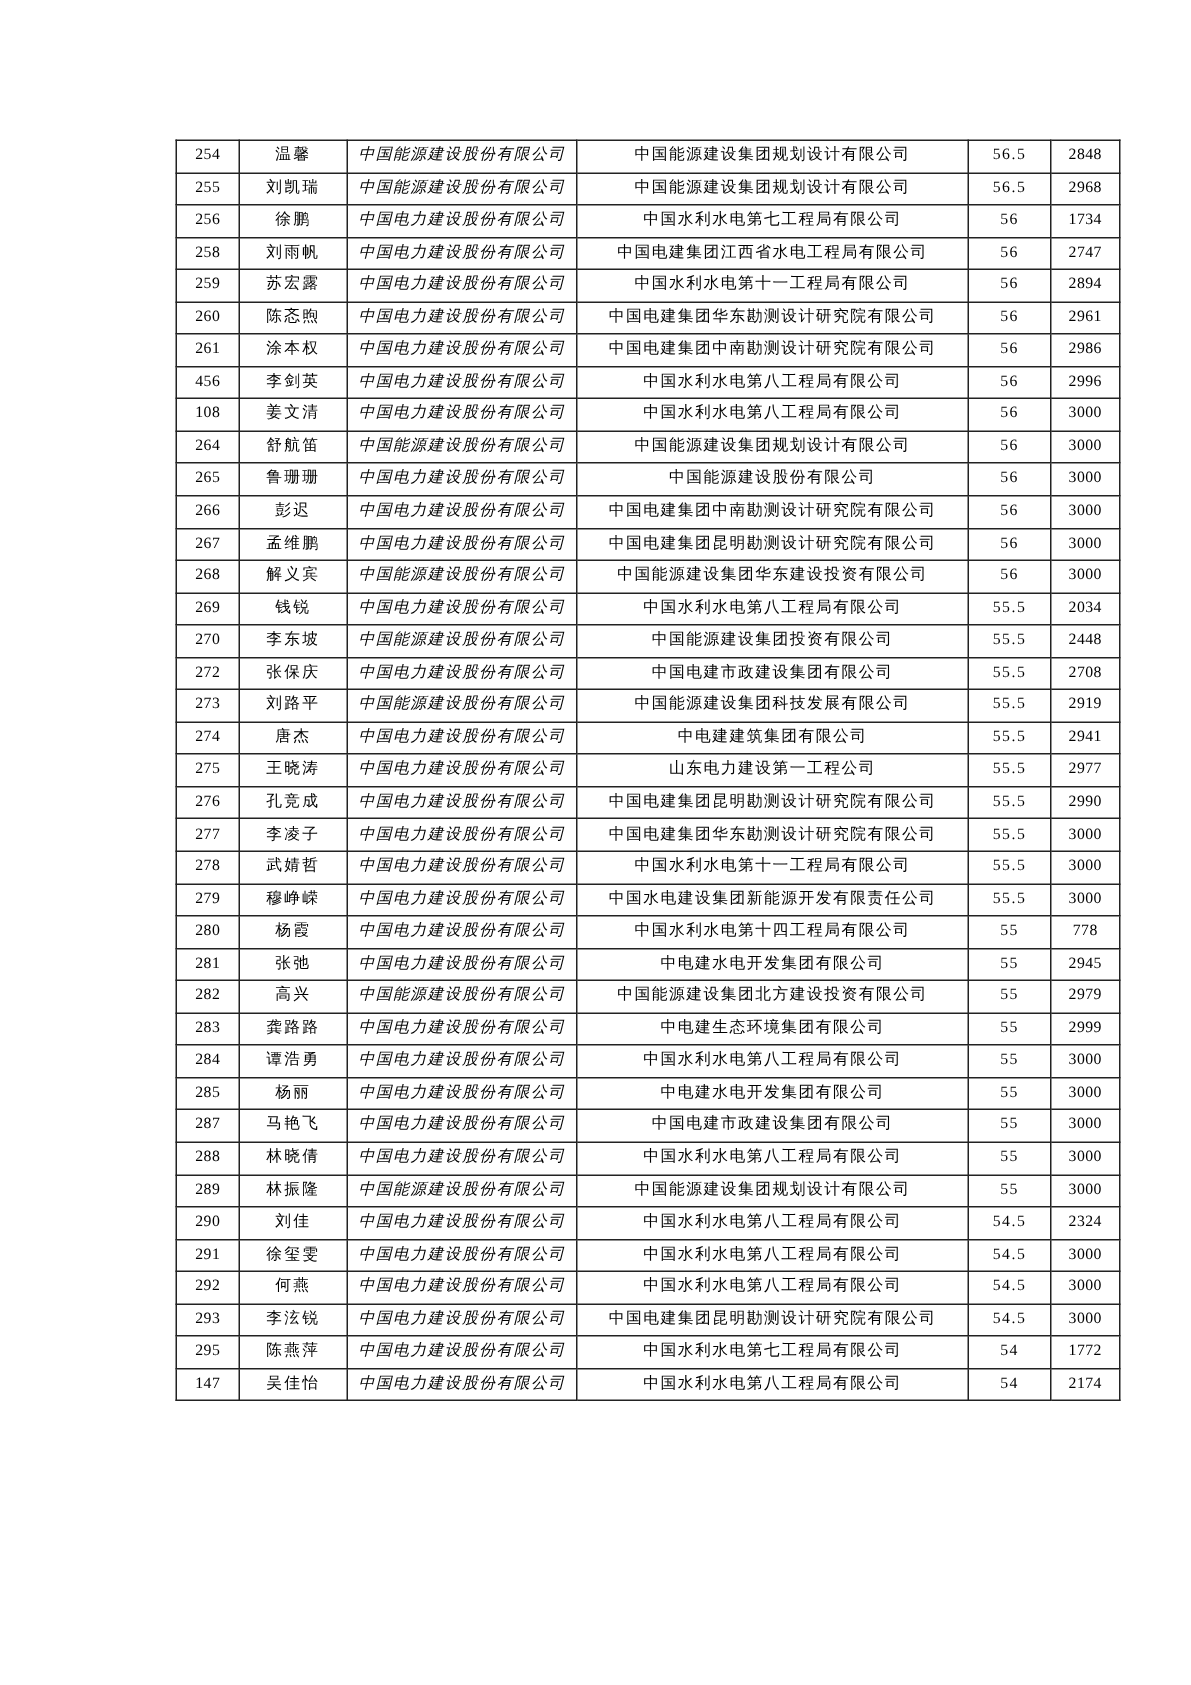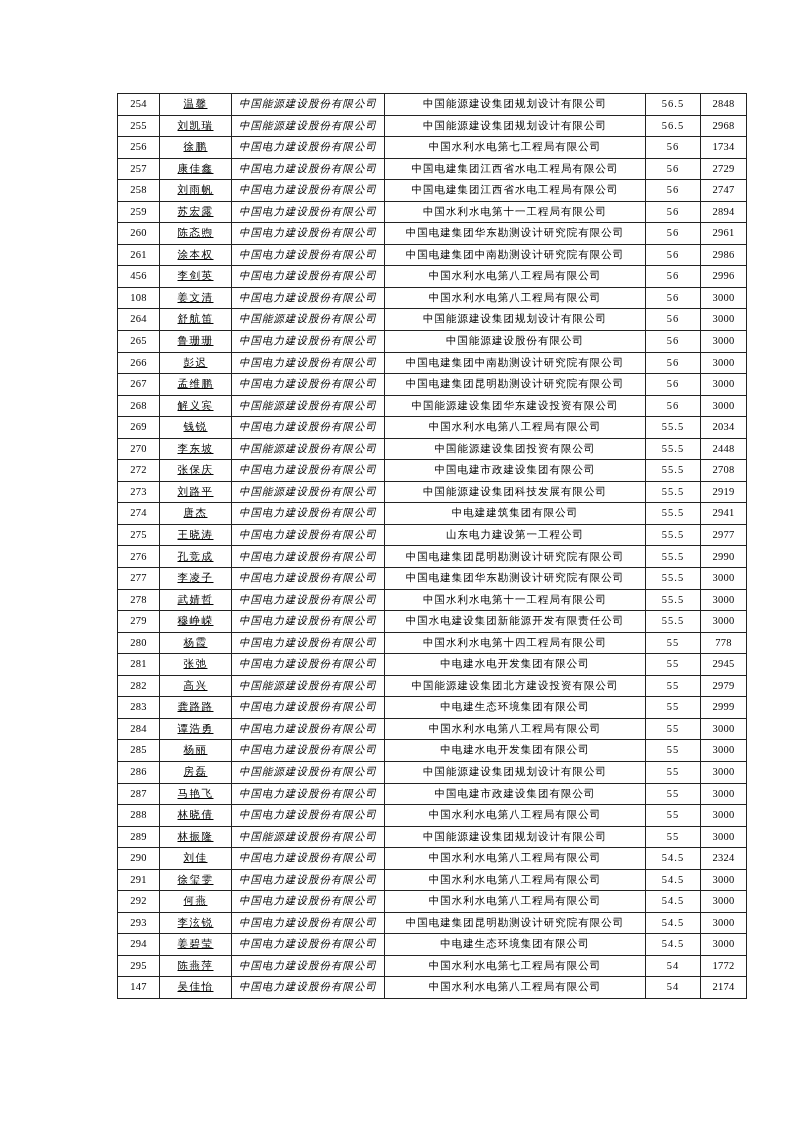--- a/index.html
+++ b/index.html
@@ -29,21 +29,21 @@
     height: 20.56px;
     padding: 0;
     font-size: 10.5px;
     line-height: 1;
     vertical-align: middle;
     text-align: center;
     white-space: nowrap;
     overflow: hidden;
   }
   td.c-no    { letter-spacing: 0.3px; }
-  td.c-name  { letter-spacing: 1.5px; text-decoration: underline; }
+  td.c-name  { letter-spacing: 1.5px; }
   td.c-comp  { letter-spacing: 1px; font-size: 10px; font-style: italic; }
   td.c-sub   { text-align: left; padding-left: 8px; letter-spacing: 1px; font-size: 10px; }
   td.c-score { letter-spacing: 1px; }
   td.c-count { letter-spacing: 0.3px; }
 </style>
 </head>
 <body>
 
 <div class="page">
   <table class="score-table">
@@ -74,28 +74,20 @@
   </tr>
         <tr>
     <td class="c-no">256</td>
     <td class="c-name">徐鹏</td>
     <td class="c-comp">中国电力建设股份有限公司</td>
     <td class="c-sub">中国水利水电第七工程局有限公司</td>
     <td class="c-score">56</td>
     <td class="c-count">1734</td>
   </tr>
         <tr>
-    <td class="c-no">257</td>
-    <td class="c-name">康佳鑫</td>
-    <td class="c-comp">中国电力建设股份有限公司</td>
-    <td class="c-sub">中国电建集团江西省水电工程局有限公司</td>
-    <td class="c-score">56</td>
-    <td class="c-count">2729</td>
-  </tr>
-        <tr>
     <td class="c-no">258</td>
     <td class="c-name">刘雨帆</td>
     <td class="c-comp">中国电力建设股份有限公司</td>
     <td class="c-sub">中国电建集团江西省水电工程局有限公司</td>
     <td class="c-score">56</td>
     <td class="c-count">2747</td>
   </tr>
         <tr>
     <td class="c-no">259</td>
     <td class="c-name">苏宏露</td>
@@ -298,28 +290,20 @@
   </tr>
         <tr>
     <td class="c-no">285</td>
     <td class="c-name">杨丽</td>
     <td class="c-comp">中国电力建设股份有限公司</td>
     <td class="c-sub">中电建水电开发集团有限公司</td>
     <td class="c-score">55</td>
     <td class="c-count">3000</td>
   </tr>
         <tr>
-    <td class="c-no">286</td>
-    <td class="c-name">房磊</td>
-    <td class="c-comp">中国能源建设股份有限公司</td>
-    <td class="c-sub">中国能源建设集团规划设计有限公司</td>
-    <td class="c-score">55</td>
-    <td class="c-count">3000</td>
-  </tr>
-        <tr>
     <td class="c-no">287</td>
     <td class="c-name">马艳飞</td>
     <td class="c-comp">中国电力建设股份有限公司</td>
     <td class="c-sub">中国电建市政建设集团有限公司</td>
     <td class="c-score">55</td>
     <td class="c-count">3000</td>
   </tr>
         <tr>
     <td class="c-no">288</td>
     <td class="c-name">林晓倩</td>
@@ -358,28 +342,20 @@
     <td class="c-comp">中国电力建设股份有限公司</td>
     <td class="c-sub">中国水利水电第八工程局有限公司</td>
     <td class="c-score">54.5</td>
     <td class="c-count">3000</td>
   </tr>
         <tr>
     <td class="c-no">293</td>
     <td class="c-name">李泫锐</td>
     <td class="c-comp">中国电力建设股份有限公司</td>
     <td class="c-sub">中国电建集团昆明勘测设计研究院有限公司</td>
-    <td class="c-score">54.5</td>
-    <td class="c-count">3000</td>
-  </tr>
-        <tr>
-    <td class="c-no">294</td>
-    <td class="c-name">姜碧莹</td>
-    <td class="c-comp">中国电力建设股份有限公司</td>
-    <td class="c-sub">中电建生态环境集团有限公司</td>
     <td class="c-score">54.5</td>
     <td class="c-count">3000</td>
   </tr>
         <tr>
     <td class="c-no">295</td>
     <td class="c-name">陈燕萍</td>
     <td class="c-comp">中国电力建设股份有限公司</td>
     <td class="c-sub">中国水利水电第七工程局有限公司</td>
     <td class="c-score">54</td>
     <td class="c-count">1772</td>

